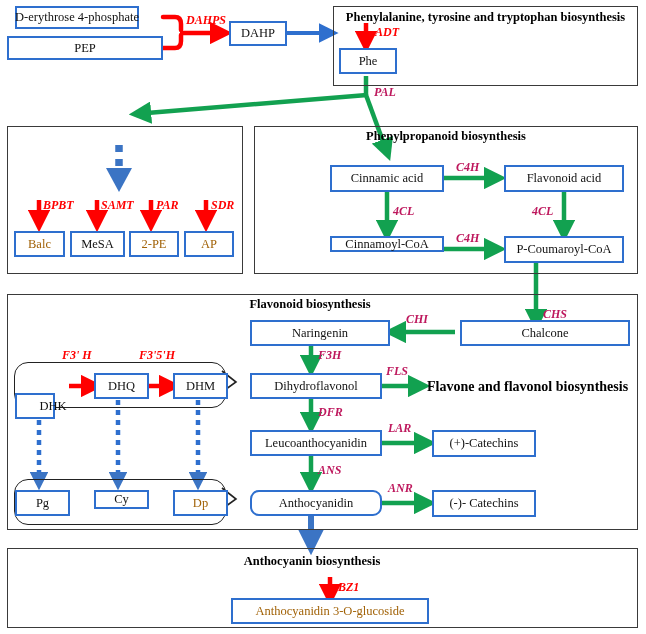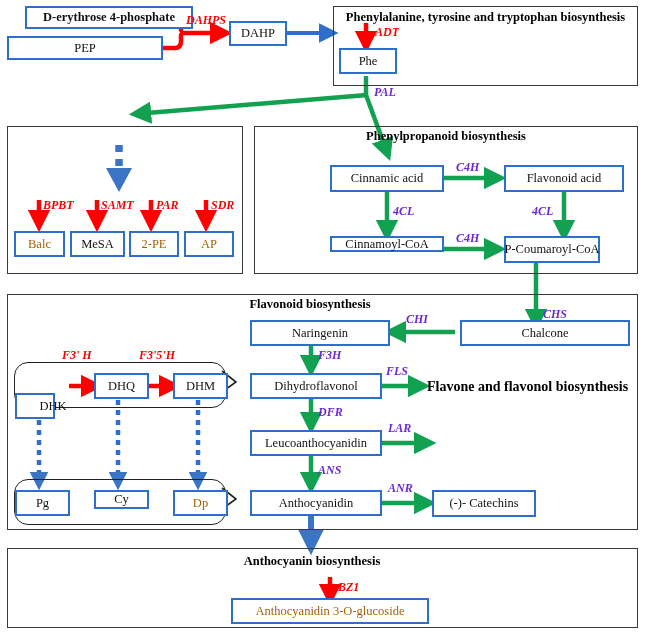--- a/index.html
+++ b/index.html
@@ -15,21 +15,21 @@
         display:flex;align-items:center;justify-content:center;
         font-size:12.5px;color:#111;white-space:nowrap;line-height:1;}
   .node.red{color:#a16207;}
 
   
   .group-round{position:absolute;box-sizing:border-box;border:1.6px solid #222;border-radius:14px;background:transparent;}
 
   
   .enz{position:absolute;font-style:italic;font-weight:bold;font-size:12px;white-space:nowrap;line-height:1;}
   .enz.red{color:#ff0000;}
-  .enz.green{color:#6d28d9;text-align:right;}
+  .enz.green{color:#be185d;text-align:right;}
 
   
   .boldtext{position:absolute;font-weight:bold;font-size:14px;color:#000;white-space:nowrap;}
 
   
   #arrows{position:absolute;left:0;top:0;width:646px;height:634px;pointer-events:none;}
 </style>
 </head>
 <body>
 
@@ -104,21 +104,21 @@
 
     <line x1="330" y1="577" x2="330" y2="600" stroke="#ff0000" stroke-width="4.5" marker-end="url(#ar-red)"></line>
   </svg>
 
   <div class="module" style="left:333px;top:6px;width:305px;height:80px;"></div>
   <div class="module-title" style="left:333px;top:10px;width:305px;">Phenylalanine, tyrosine and tryptophan biosynthesis</div>
   <div class="node" style="left:339px;top:48px;width:58px;height:26px;">Phe</div>
   <div class="enz red" style="left:375px;top:26px;">ADT</div>
   <div class="enz green" style="left:374px;top:86px;">PAL</div>
 
-  <div class="node" style="left:25px;top:6px;width:168px;height:23px;font-weight:bold;">D-erythrose 4-phosphate</div>
+  <div class="node" style="left:15px;top:6px;width:124px;height:23px;">D-erythrose 4-phosphate</div>
   <div class="node" style="left:7px;top:36px;width:156px;height:24px;">PEP</div>
   <div class="node" style="left:229px;top:21px;width:58px;height:25px;">DAHP</div>
   <div class="enz red" style="left:186px;top:14px;">DAHPS</div>
 
   <div class="module" style="left:7px;top:126px;width:236px;height:148px;"></div>
 
   <div class="enz red" style="left:43px;top:199px;">BPBT</div>
   <div class="enz red" style="left:101px;top:199px;">SAMT</div>
   <div class="enz red" style="left:156px;top:199px;">PAR</div>
   <div class="enz red" style="left:211px;top:199px;">SDR</div>
@@ -127,21 +127,21 @@
   <div class="node" style="left:70px;top:231px;width:55px;height:26px;">MeSA</div>
   <div class="node red" style="left:129px;top:231px;width:50px;height:26px;">2-PE</div>
   <div class="node red" style="left:184px;top:231px;width:50px;height:26px;">AP</div>
 
   <div class="module" style="left:254px;top:126px;width:384px;height:148px;"></div>
   <div class="module-title" style="left:254px;top:129px;width:384px;">Phenylpropanoid biosynthesis</div>
 
   <div class="node" style="left:330px;top:165px;width:114px;height:27px;">Cinnamic acid</div>
   <div class="node" style="left:504px;top:165px;width:120px;height:27px;">Flavonoid acid</div>
   <div class="node" style="left:330px;top:236px;width:114px;height:16px;">Cinnamoyl-CoA</div>
-  <div class="node" style="left:504px;top:236px;width:96px;height:27px;">P-Coumaroyl-CoA</div>
+  <div class="node" style="left:504px;top:236px;width:120px;height:27px;">P-Coumaroyl-CoA</div>
 
   <div class="enz green" style="left:456px;top:161px;">C4H</div>
   <div class="enz green" style="left:456px;top:232px;">C4H</div>
   <div class="enz green" style="left:393px;top:205px;">4CL</div>
   <div class="enz green" style="left:532px;top:205px;">4CL</div>
 
   <div class="module" style="left:7px;top:294px;width:631px;height:236px;"></div>
   <div class="module-title" style="left:180px;top:297px;width:260px;">Flavonoid biosynthesis</div>
 
   <div class="enz green" style="left:543px;top:308px;">CHS</div>
@@ -151,23 +151,24 @@
   <div class="node" style="left:250px;top:320px;width:140px;height:26px;">Naringenin</div>
   <div class="enz green" style="left:318px;top:349px;">F3H</div>
 
   <div class="node" style="left:250px;top:373px;width:132px;height:26px;">Dihydroflavonol</div>
   <div class="enz green" style="left:386px;top:365px;">FLS</div>
   <div class="boldtext" style="left:427px;top:379px;">Flavone and flavonol biosynthesis</div>
   <div class="enz green" style="left:318px;top:406px;">DFR</div>
 
   <div class="node" style="left:250px;top:430px;width:132px;height:26px;">Leucoanthocyanidin</div>
   <div class="enz green" style="left:388px;top:422px;">LAR</div>
+  <div class="node" style="left:432px;top:430px;width:104px;height:27px;">(+)-Catechins</div>
   <div class="enz green" style="left:318px;top:464px;">ANS</div>
 
-  <div class="node" style="left:250px;top:490px;width:132px;height:26px;">Anthocyanidin</div>
+  <div class="node" style="left:250px;top:490px;width:132px;height:26px;border-radius:9px;">Anthocyanidin</div>
   <div class="enz green" style="left:388px;top:482px;">ANR</div>
   <div class="node" style="left:432px;top:490px;width:104px;height:27px;">(-)- Catechins</div>
 
   <div class="group-round" style="left:14px;top:362px;width:212px;height:46px;"></div>
   <div class="enz red" style="left:62px;top:349px;">F3' H</div>
   <div class="enz red" style="left:139px;top:349px;">F3'5'H</div>
   <div class="node" style="left:15px;top:393px;width:37px;height:26px;padding-left:36px;">DHK</div>
   <div class="node" style="left:94px;top:373px;width:55px;height:26px;">DHQ</div>
   <div class="node" style="left:173px;top:373px;width:55px;height:26px;">DHM</div>
 

